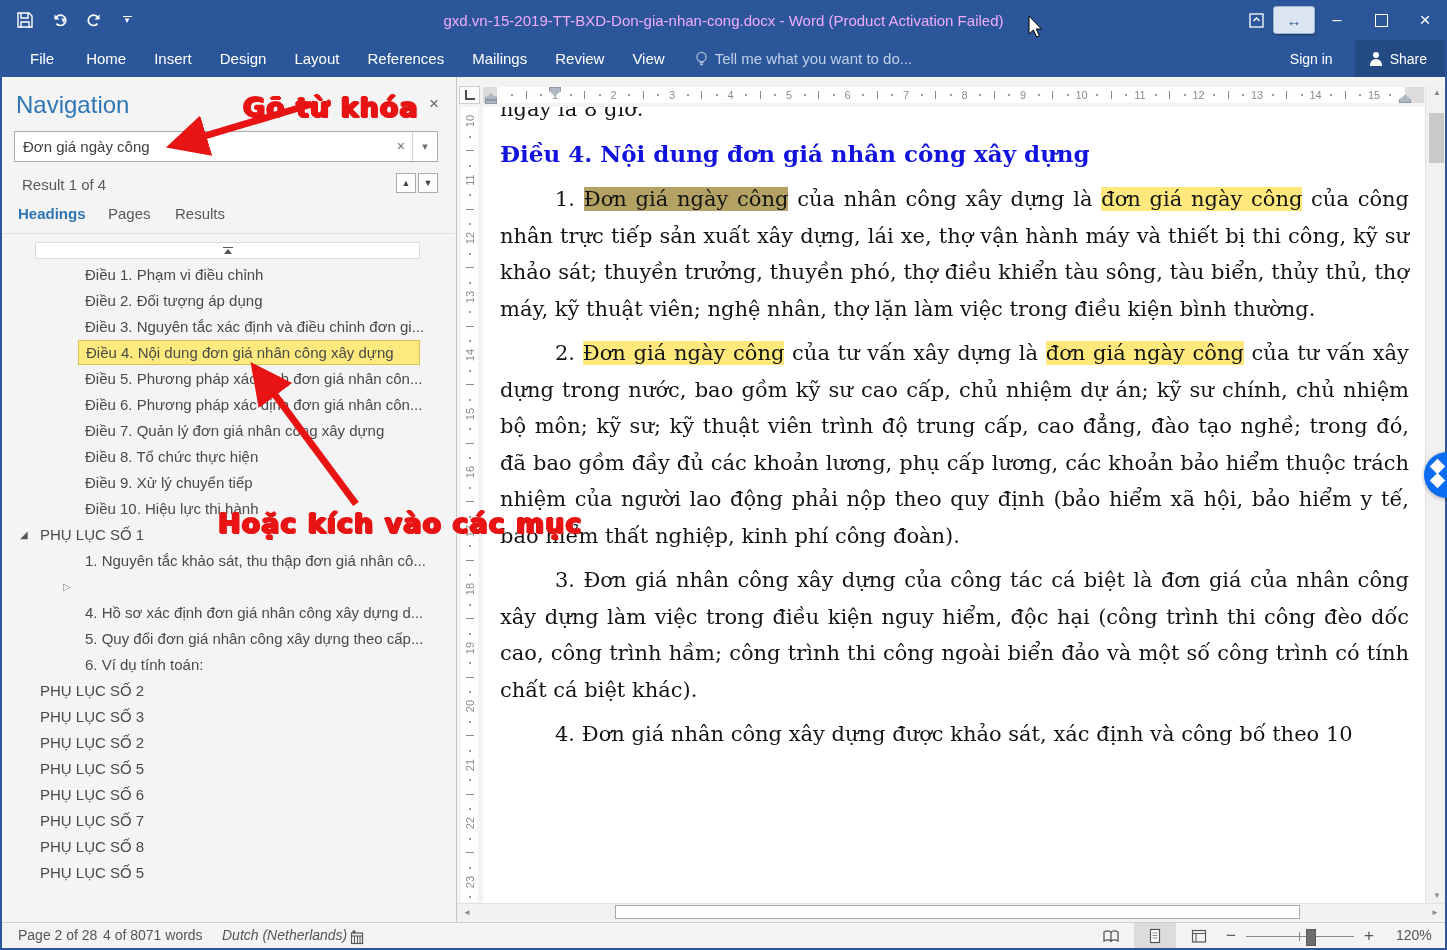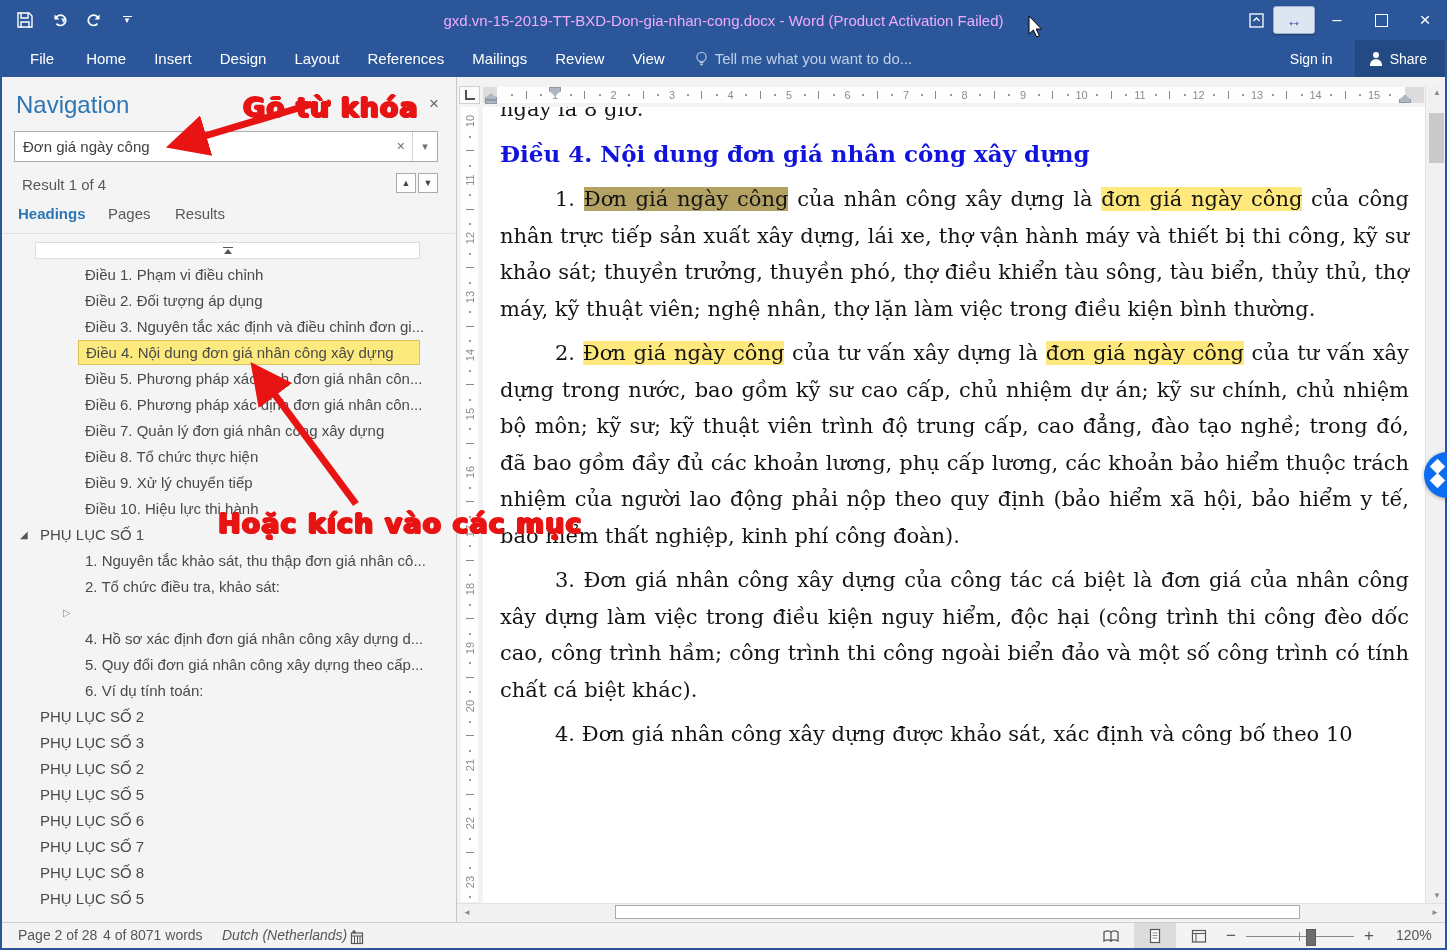--- a/index.html
+++ b/index.html
@@ -242,21 +242,20 @@
         <div class="nav-item lvl1"><span class="nav-label">Điều 3. Nguyên tắc xác định và điều chỉnh đơn gi...</span></div>
         <div class="nav-item lvl1 selected"><span class="nav-label">Điều 4. Nội dung đơn giá nhân công xây dựng</span></div>
         <div class="nav-item lvl1"><span class="nav-label">Điều 5. Phương pháp xác định đơn giá nhân côn...</span></div>
         <div class="nav-item lvl1"><span class="nav-label">Điều 6. Phương pháp xác định đơn giá nhân côn...</span></div>
         <div class="nav-item lvl1"><span class="nav-label">Điều 7. Quản lý đơn giá nhân công xây dựng</span></div>
         <div class="nav-item lvl1"><span class="nav-label">Điều 8. Tổ chức thực hiện</span></div>
         <div class="nav-item lvl1"><span class="nav-label">Điều 9. Xử lý chuyển tiếp</span></div>
         <div class="nav-item lvl1"><span class="nav-label">Điều 10. Hiệu lực thi hành</span></div>
         <div class="nav-item lvl0"><span class="expander expanded">◢</span><span class="nav-label">PHỤ LỤC SỐ 1</span></div>
         <div class="nav-item lvl1"><span class="nav-label">1. Nguyên tắc khảo sát, thu thập đơn giá nhân cô...</span></div>
-        <div class="nav-item lvl1"><span class="nav-label">2. Tổ chức điều tra, khảo sát:</span></div>
         <div class="nav-item lvl1"><span class="expander collapsed">▷</span></div>
         <div class="nav-item lvl1"><span class="nav-label">4. Hồ sơ xác định đơn giá nhân công xây dựng d...</span></div>
         <div class="nav-item lvl1"><span class="nav-label">5. Quy đổi đơn giá nhân công xây dựng theo cấp...</span></div>
         <div class="nav-item lvl1"><span class="nav-label">6. Ví dụ tính toán:</span></div>
         <div class="nav-item lvl0"><span class="nav-label">PHỤ LỤC SỐ 2</span></div>
         <div class="nav-item lvl0"><span class="nav-label">PHỤ LỤC SỐ 3</span></div>
         <div class="nav-item lvl0"><span class="nav-label">PHỤ LỤC SỐ 2</span></div>
         <div class="nav-item lvl0"><span class="nav-label">PHỤ LỤC SỐ 5</span></div>
         <div class="nav-item lvl0"><span class="nav-label">PHỤ LỤC SỐ 6</span></div>
         <div class="nav-item lvl0"><span class="nav-label">PHỤ LỤC SỐ 7</span></div>

